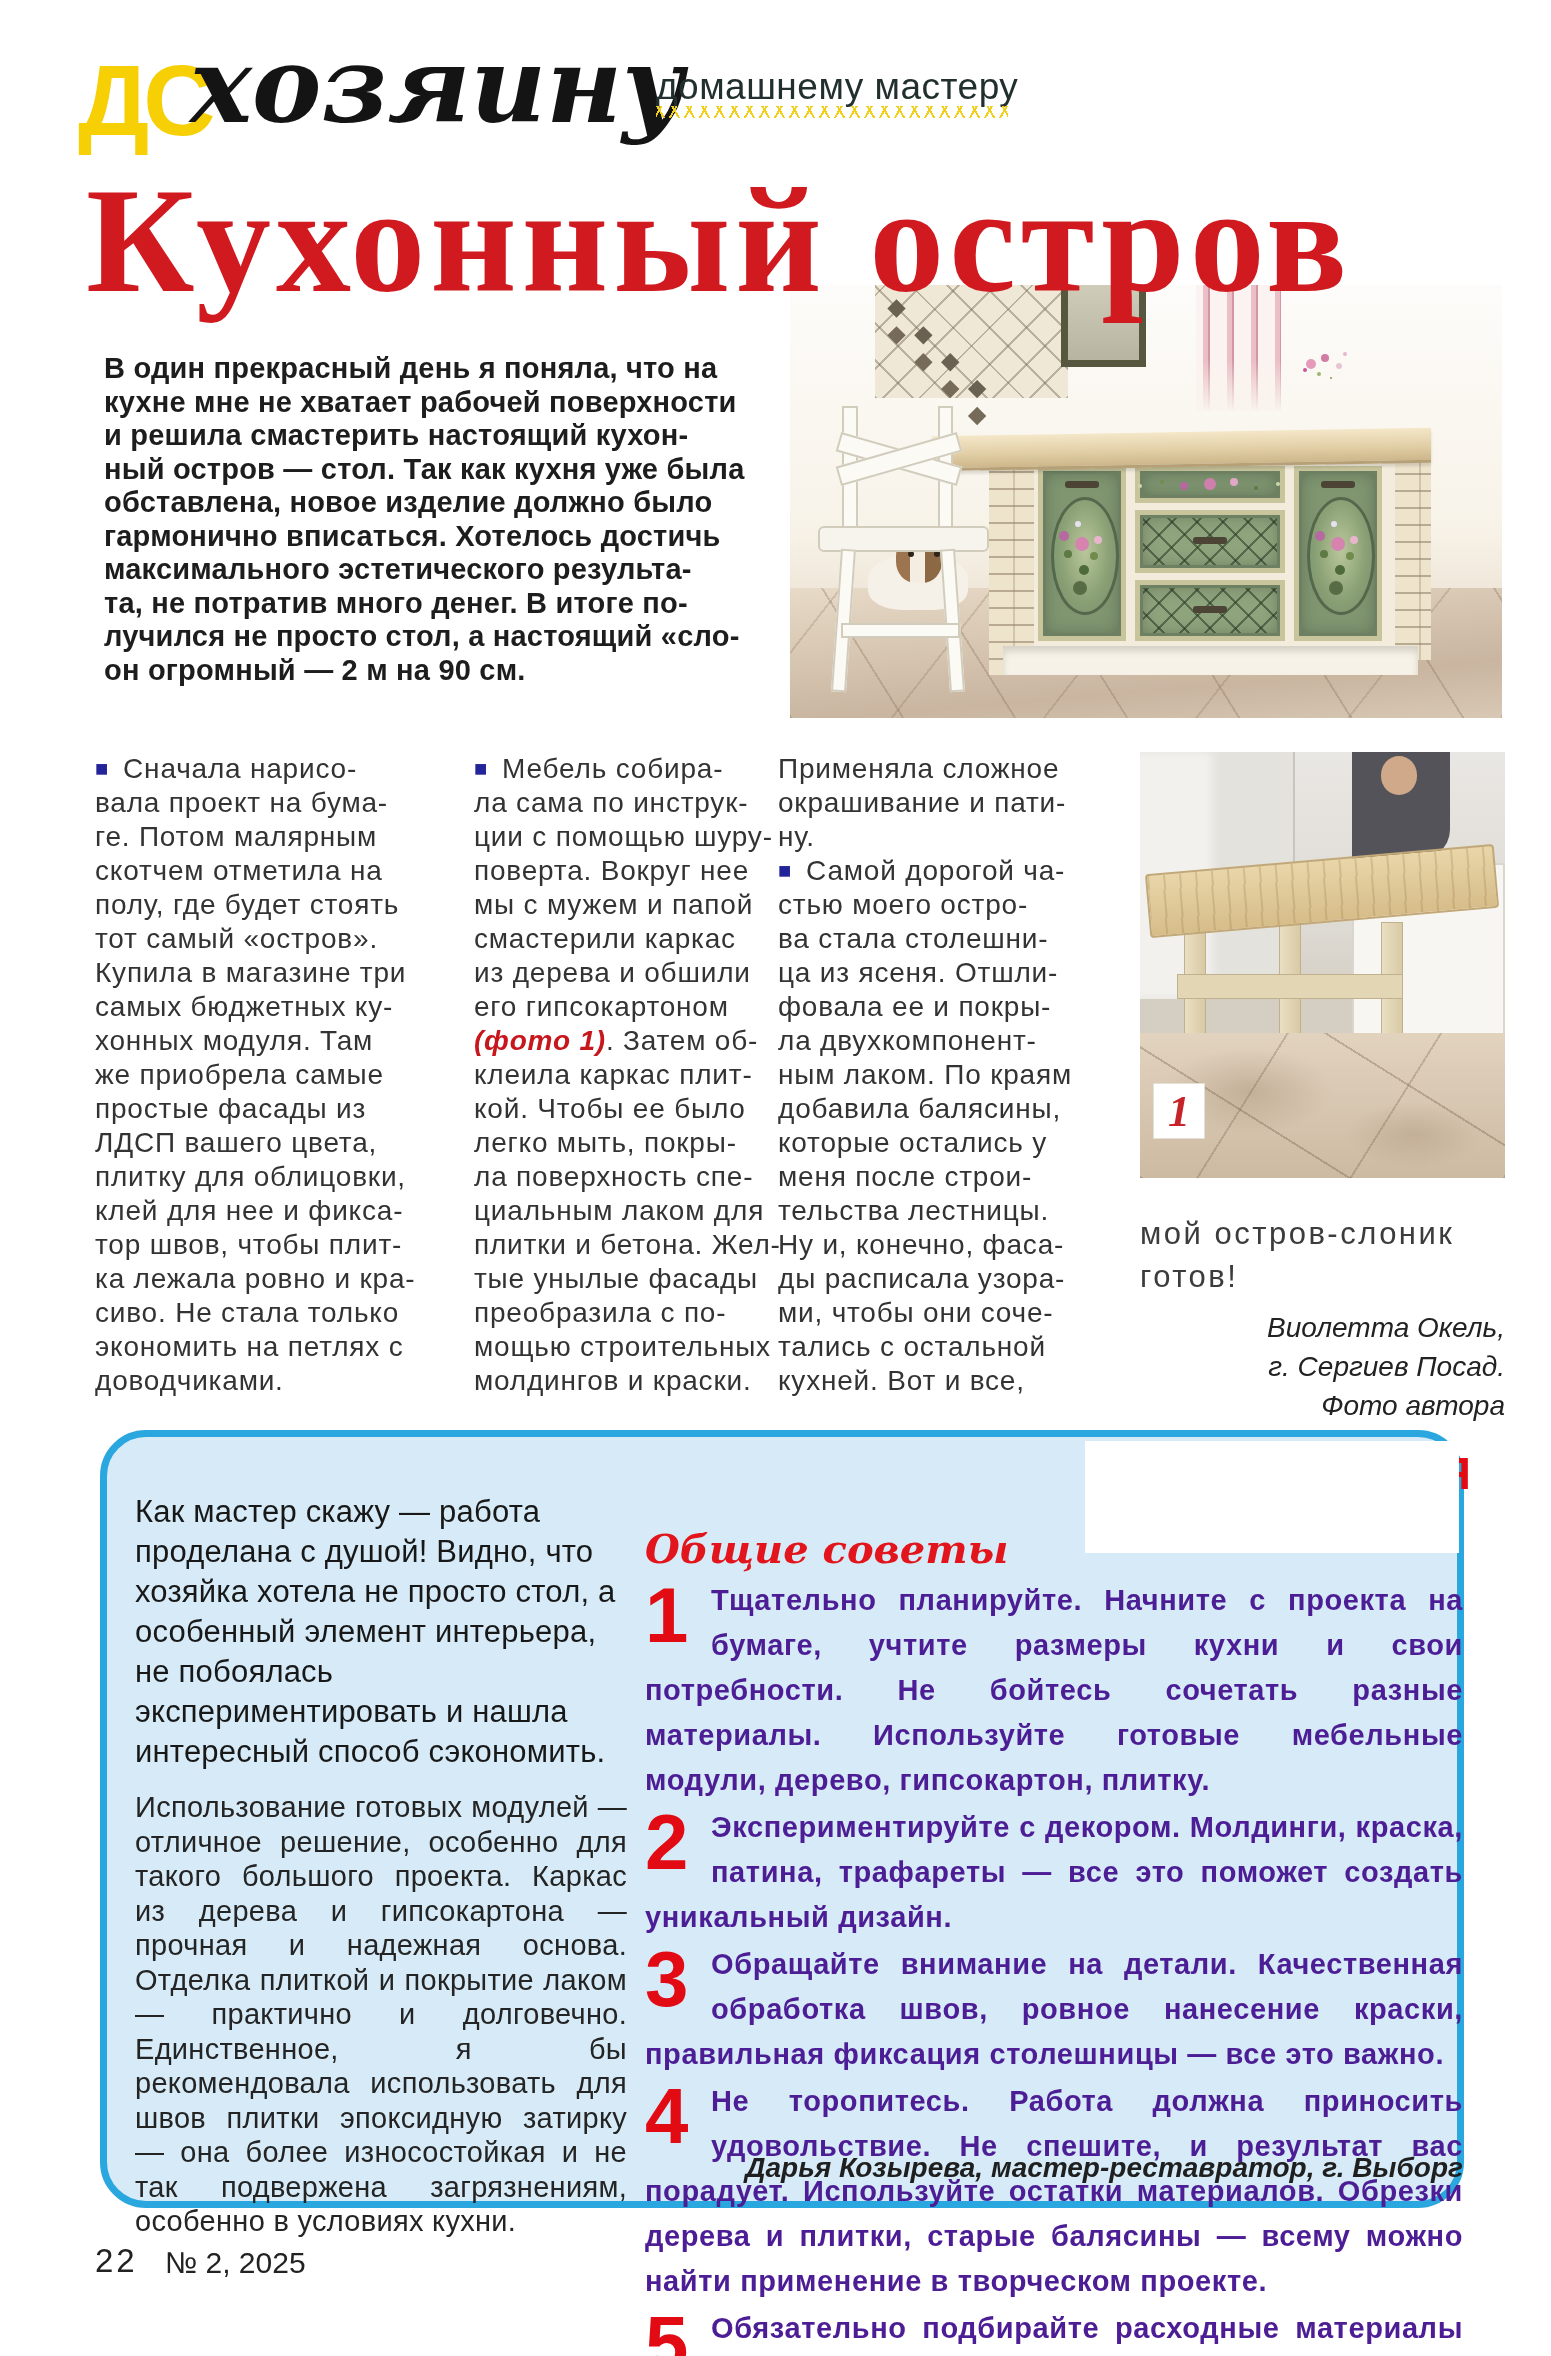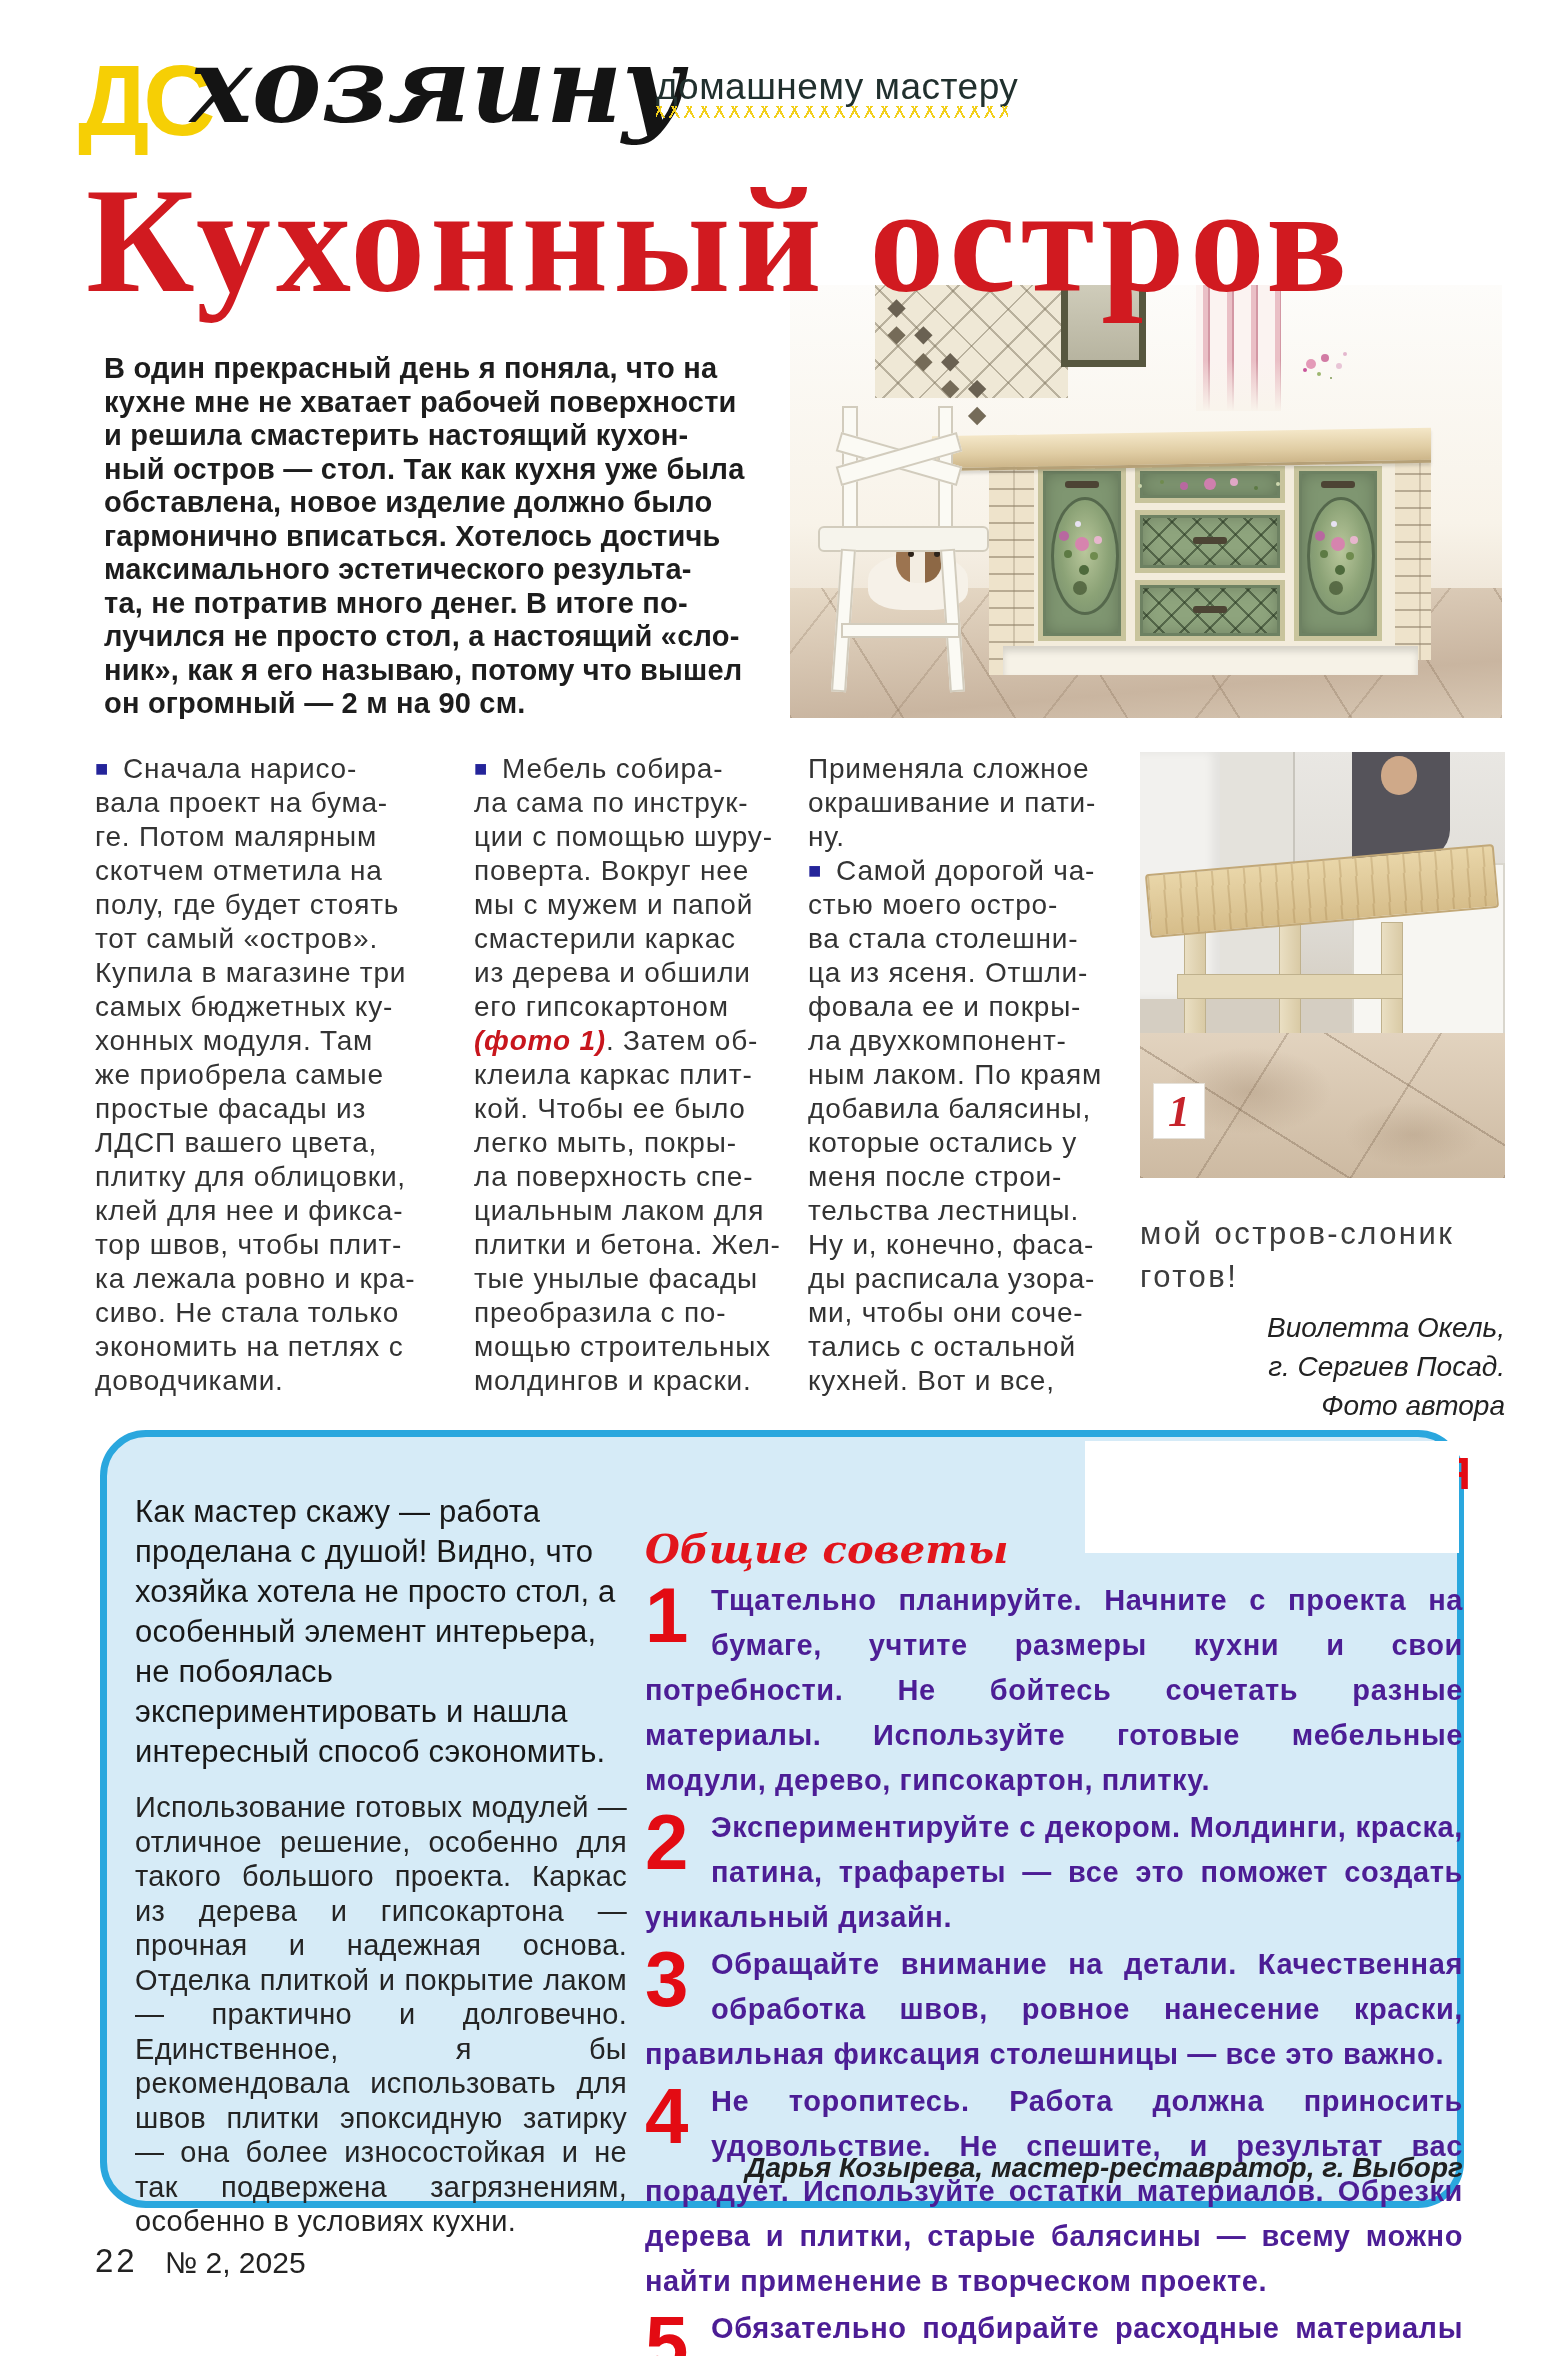--- a/index.html
+++ b/index.html
@@ -24,21 +24,21 @@
       color:#d11a20;line-height:1.05;letter-spacing:5px;white-space:nowrap;}
 
   
   .intro{left:104px;top:352px;width:700px;font-weight:bold;font-size:29px;
          line-height:33.5px;color:#1d1d1d;letter-spacing:0.2px;}
 
   
   .bodycol{top:752px;font-size:28px;line-height:34px;color:#333;letter-spacing:0.8px;}
   .col1{left:95px;width:335px;}
   .col2{left:474px;width:325px;}
-  .col3{left:808px;width:325px;}
+  .col3{left:778px;width:325px;}
   .ln{white-space:nowrap;}
   .bullet{color:#24249a;font-size:22px;margin-right:14px;vertical-align:2px;}
   .accent{color:#c8161d;font-weight:bold;font-style:italic;}
 
   
   .caption{left:1140px;top:1212px;width:375px;font-size:31px;line-height:43px;
            letter-spacing:2.5px;color:#3c3c3c;}
   .credit{left:1140px;top:1308px;width:365px;text-align:right;font-style:italic;
           font-size:28px;line-height:39px;color:#222;}
 
@@ -240,21 +240,20 @@
 <div class="abs intro">
     <div class="ln">В один прекрасный день я поняла, что на</div>
     <div class="ln">кухне мне не хватает рабочей поверхности</div>
     <div class="ln">и решила смастерить настоящий кухон-</div>
     <div class="ln">ный остров — стол. Так как кухня уже была</div>
     <div class="ln">обставлена, новое изделие должно было</div>
     <div class="ln">гармонично вписаться. Хотелось достичь</div>
     <div class="ln">максимального эстетического результа-</div>
     <div class="ln">та, не потратив много денег.  В итоге по-</div>
     <div class="ln">лучился не просто стол, а настоящий «сло-</div>
-    <div class="ln">ник», как я его называю, потому что вышел</div>
     <div class="ln">он огромный — 2 м на 90 см.</div>
   </div>
 
 <div class="abs bodycol col1">
     <div class="ln"><span class="bullet">■</span>Сначала нарисо-</div>
     <div class="ln">вала проект на бума-</div>
     <div class="ln">ге. Потом малярным</div>
     <div class="ln">скотчем отметила на</div>
     <div class="ln">полу, где будет стоять</div>
     <div class="ln">тот самый «остров».</div>

